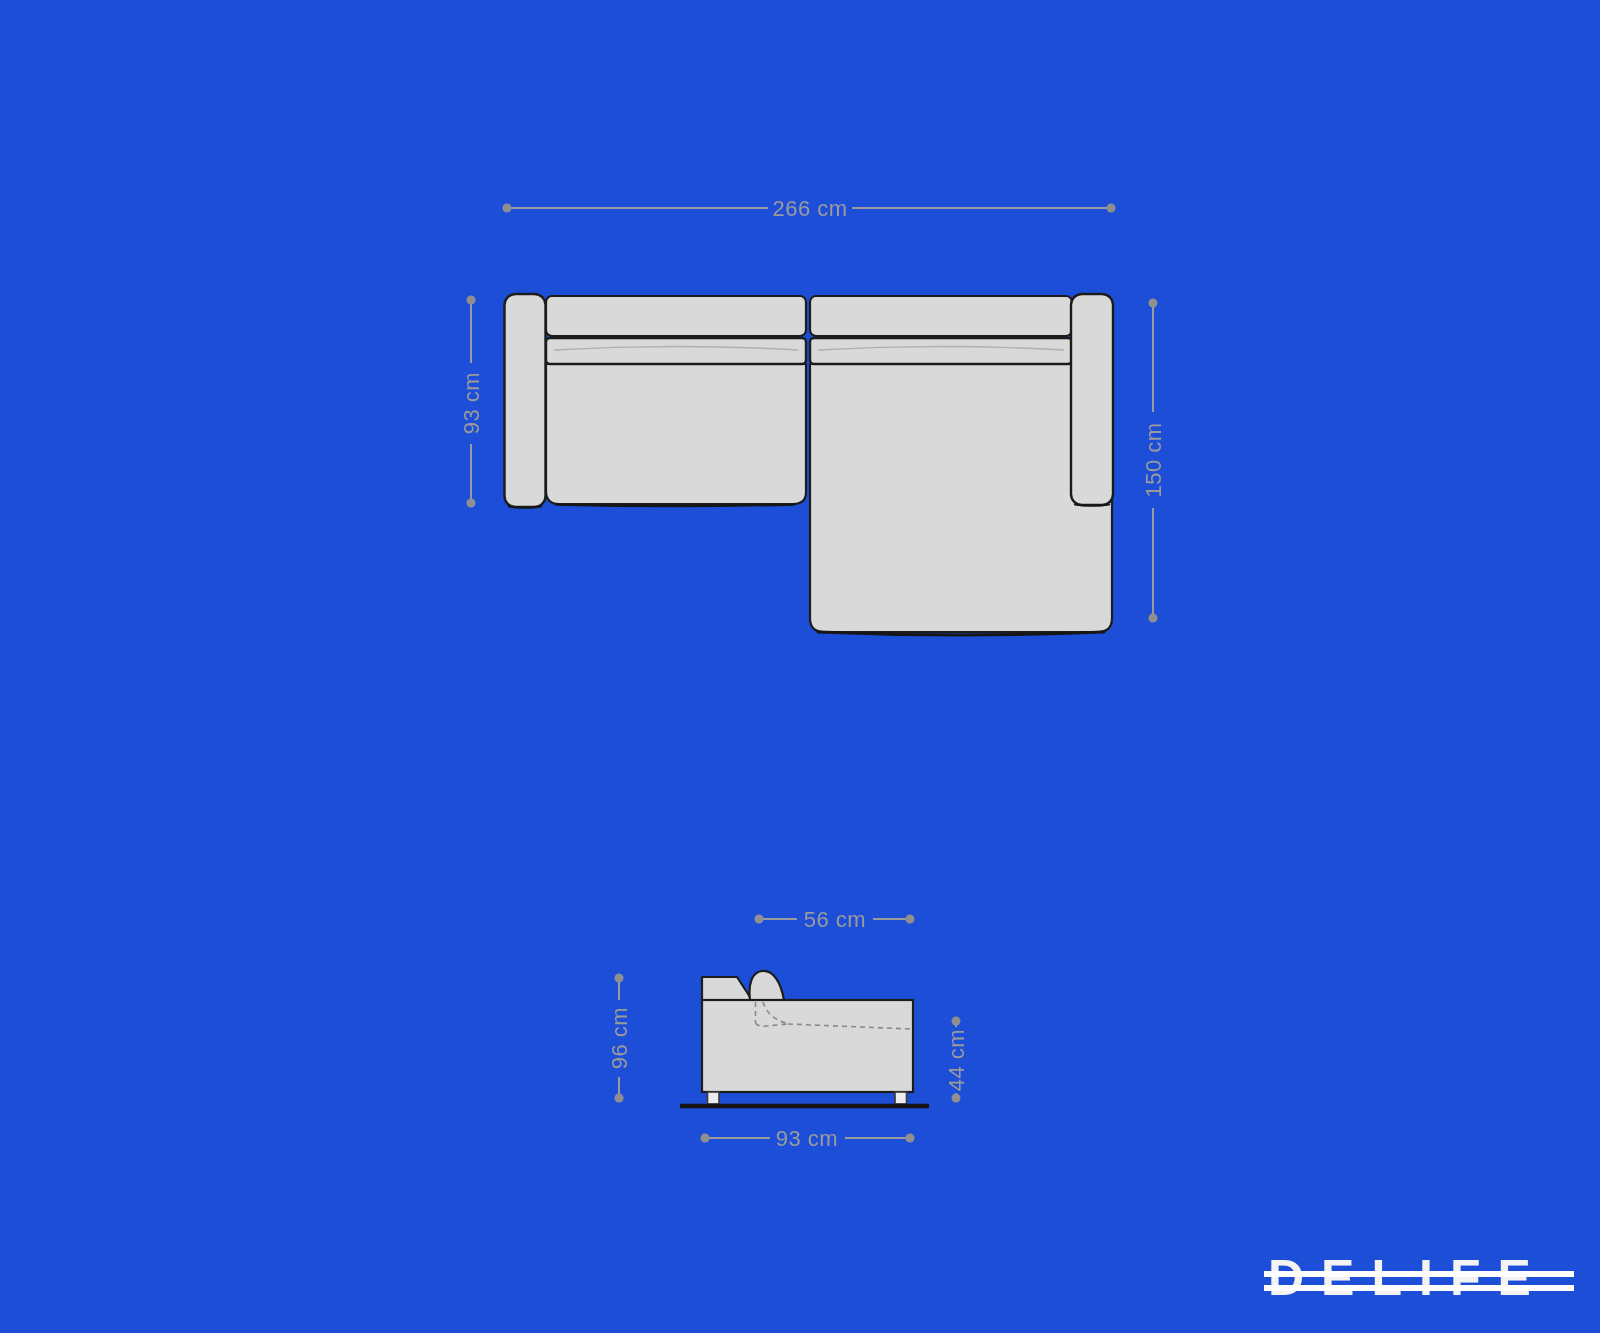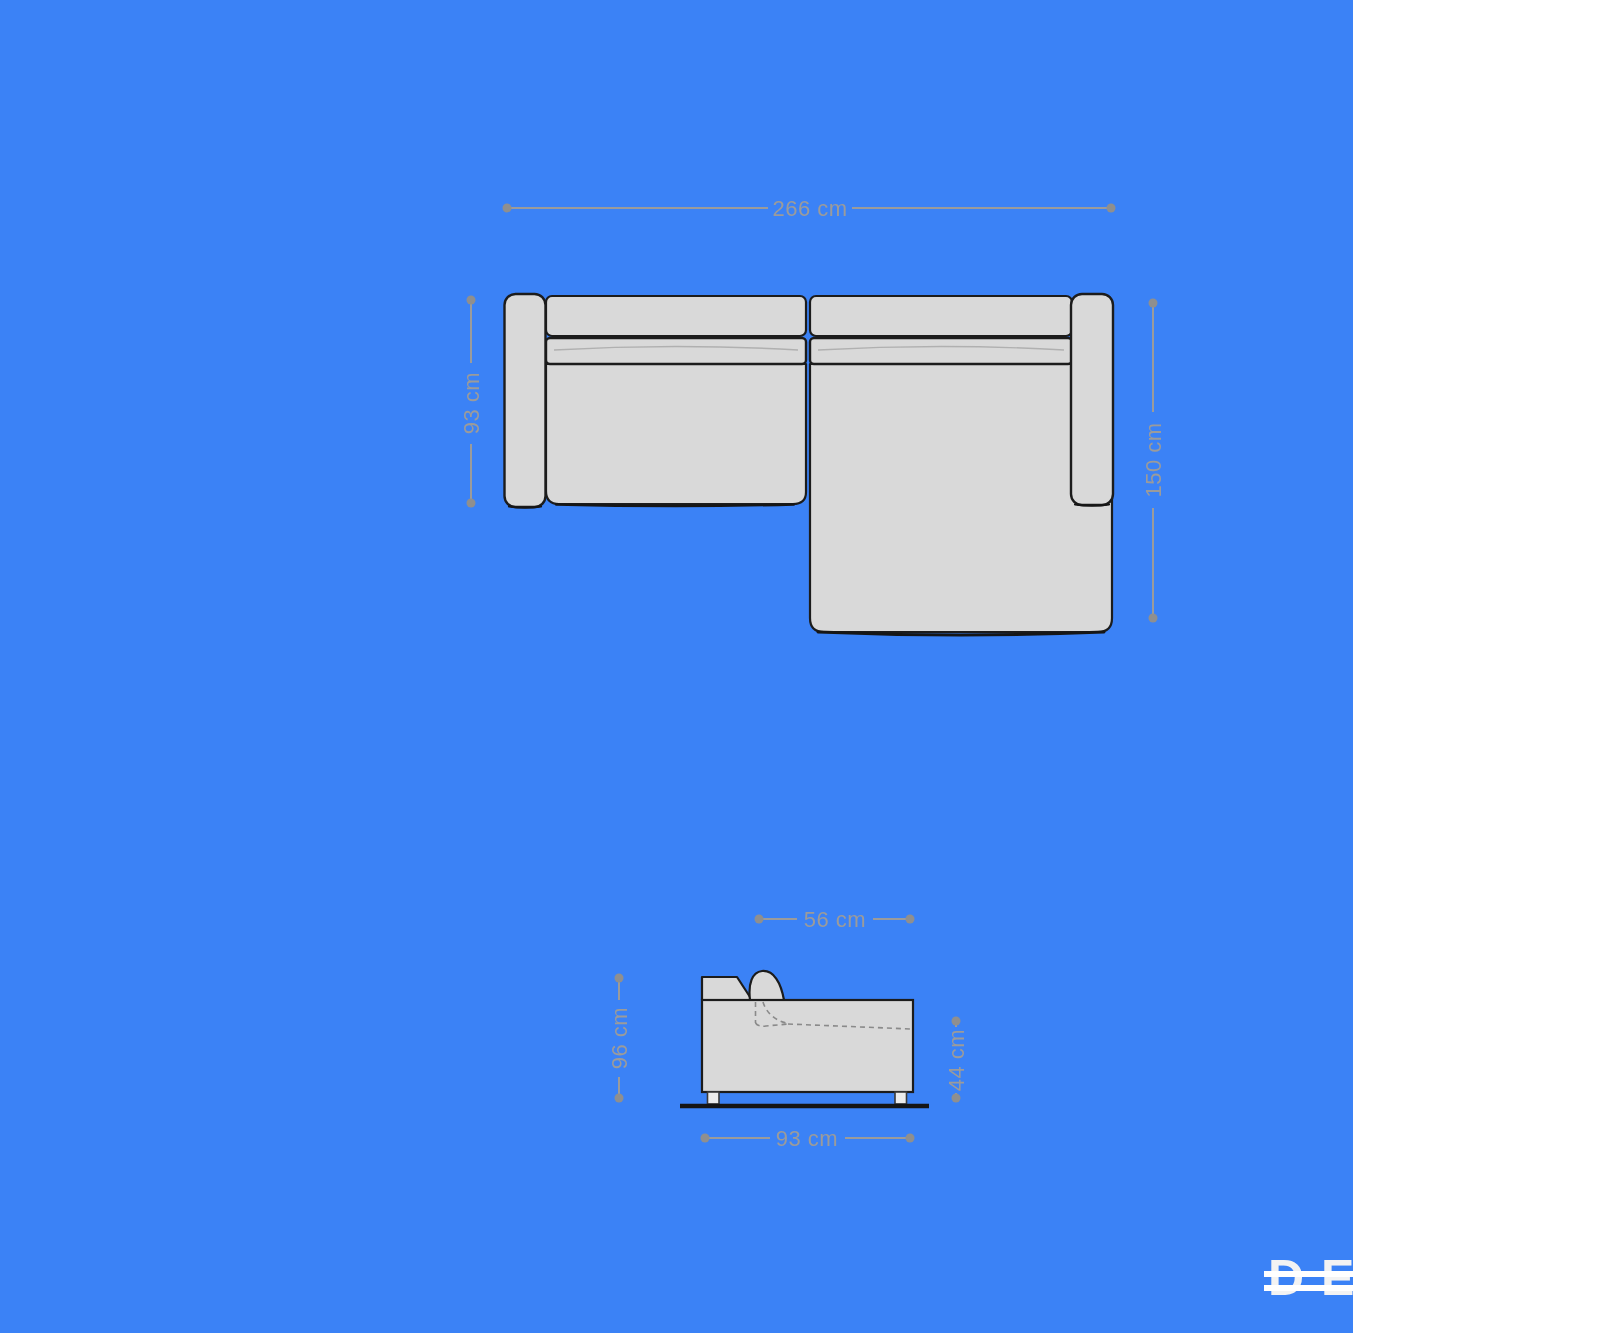--- a/index.html
+++ b/index.html
@@ -3,23 +3,23 @@
 <meta charset="utf-8">
 <style>
   html, body {
     margin: 0;
     padding: 0;
     background: #ffffff;
     font-family: "Liberation Sans", sans-serif;
   }
   #canvas {
     position: relative;
-    width: 1353px;
+    width: 1600px;
     height: 1333px;
-    background: #3b82f6;
+    background: #1d4ed8;
     overflow: hidden;
   }
   #diagram-svg {
     position: absolute;
     left: 0;
     top: 0;
   }
   
   .dim-label {
     fill: #9b9b9b;

